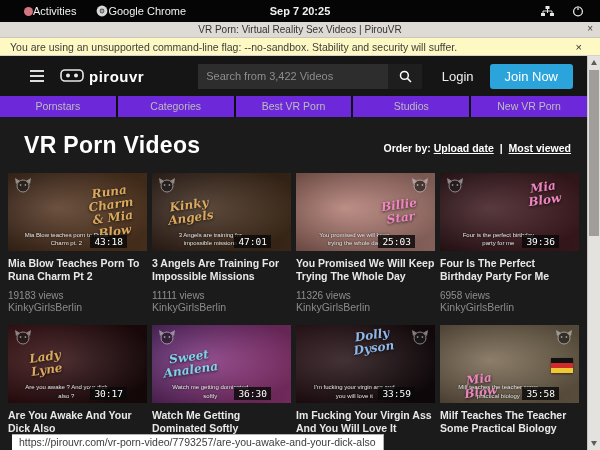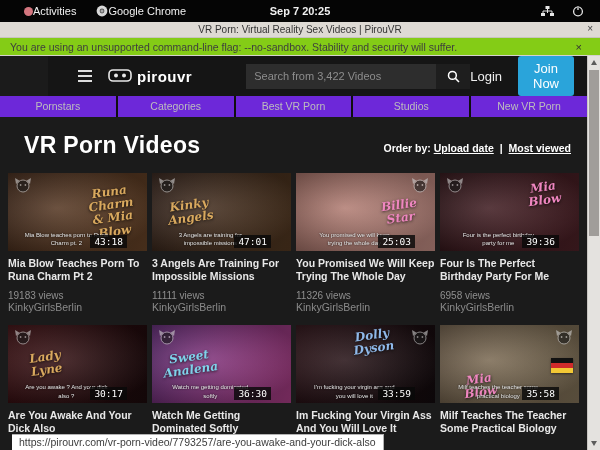--- a/index.html
+++ b/index.html
@@ -27,35 +27,34 @@
   
   .titlebar {
     height:16px; background:#dedad4; color:#333; font-size:10px;
     display:flex; align-items:center; justify-content:center;
     position:relative; border-bottom:1px solid #c8c4be;
   }
   .tb-close { position:absolute; right:7px; top:1px; color:#444; font-size:10px; cursor:default; }
 
   
   .infobar {
-    height:18px; background:#84cc16; color:#3e3e3e; font-size:10.5px;
+    height:18px; background:#fef9c3; color:#3e3e3e; font-size:10.5px;
     display:flex; align-items:center; padding:0 10px;
     border-bottom:1px solid #d4d1cd;
   }
   .ib-close { margin-left:auto; margin-right:8px; color:#333; font-size:11px; cursor:default; }
 
   
   .viewport { position:relative; height:394px; background:#1b1b1b; overflow:hidden; }
   .content { margin-right:13px; }
 
   
   .site-header {
     height:40px; background:#151515; display:flex; align-items:center;
     padding:0 14px 0 30px;
-    margin-left:48px;
   }
   .hamburger { display:flex; flex-direction:column; gap:3px; cursor:pointer; margin-right:16px; }
   .hamburger span { width:14px; height:2px; background:#ddd; }
   .logo { display:flex; align-items:center; gap:5px; cursor:pointer; }
   .logo-text { color:#fff; font-weight:bold; font-size:15px; letter-spacing:.5px; }
   .search-group { display:flex; margin-left:54px; }
   .search-input {
     width:190px; height:25px; background:#2d2d2d; border:none; outline:none;
     color:#c8c8c8; font-size:11px; padding:0 8px; font-family:"Liberation Sans",sans-serif;
   }

